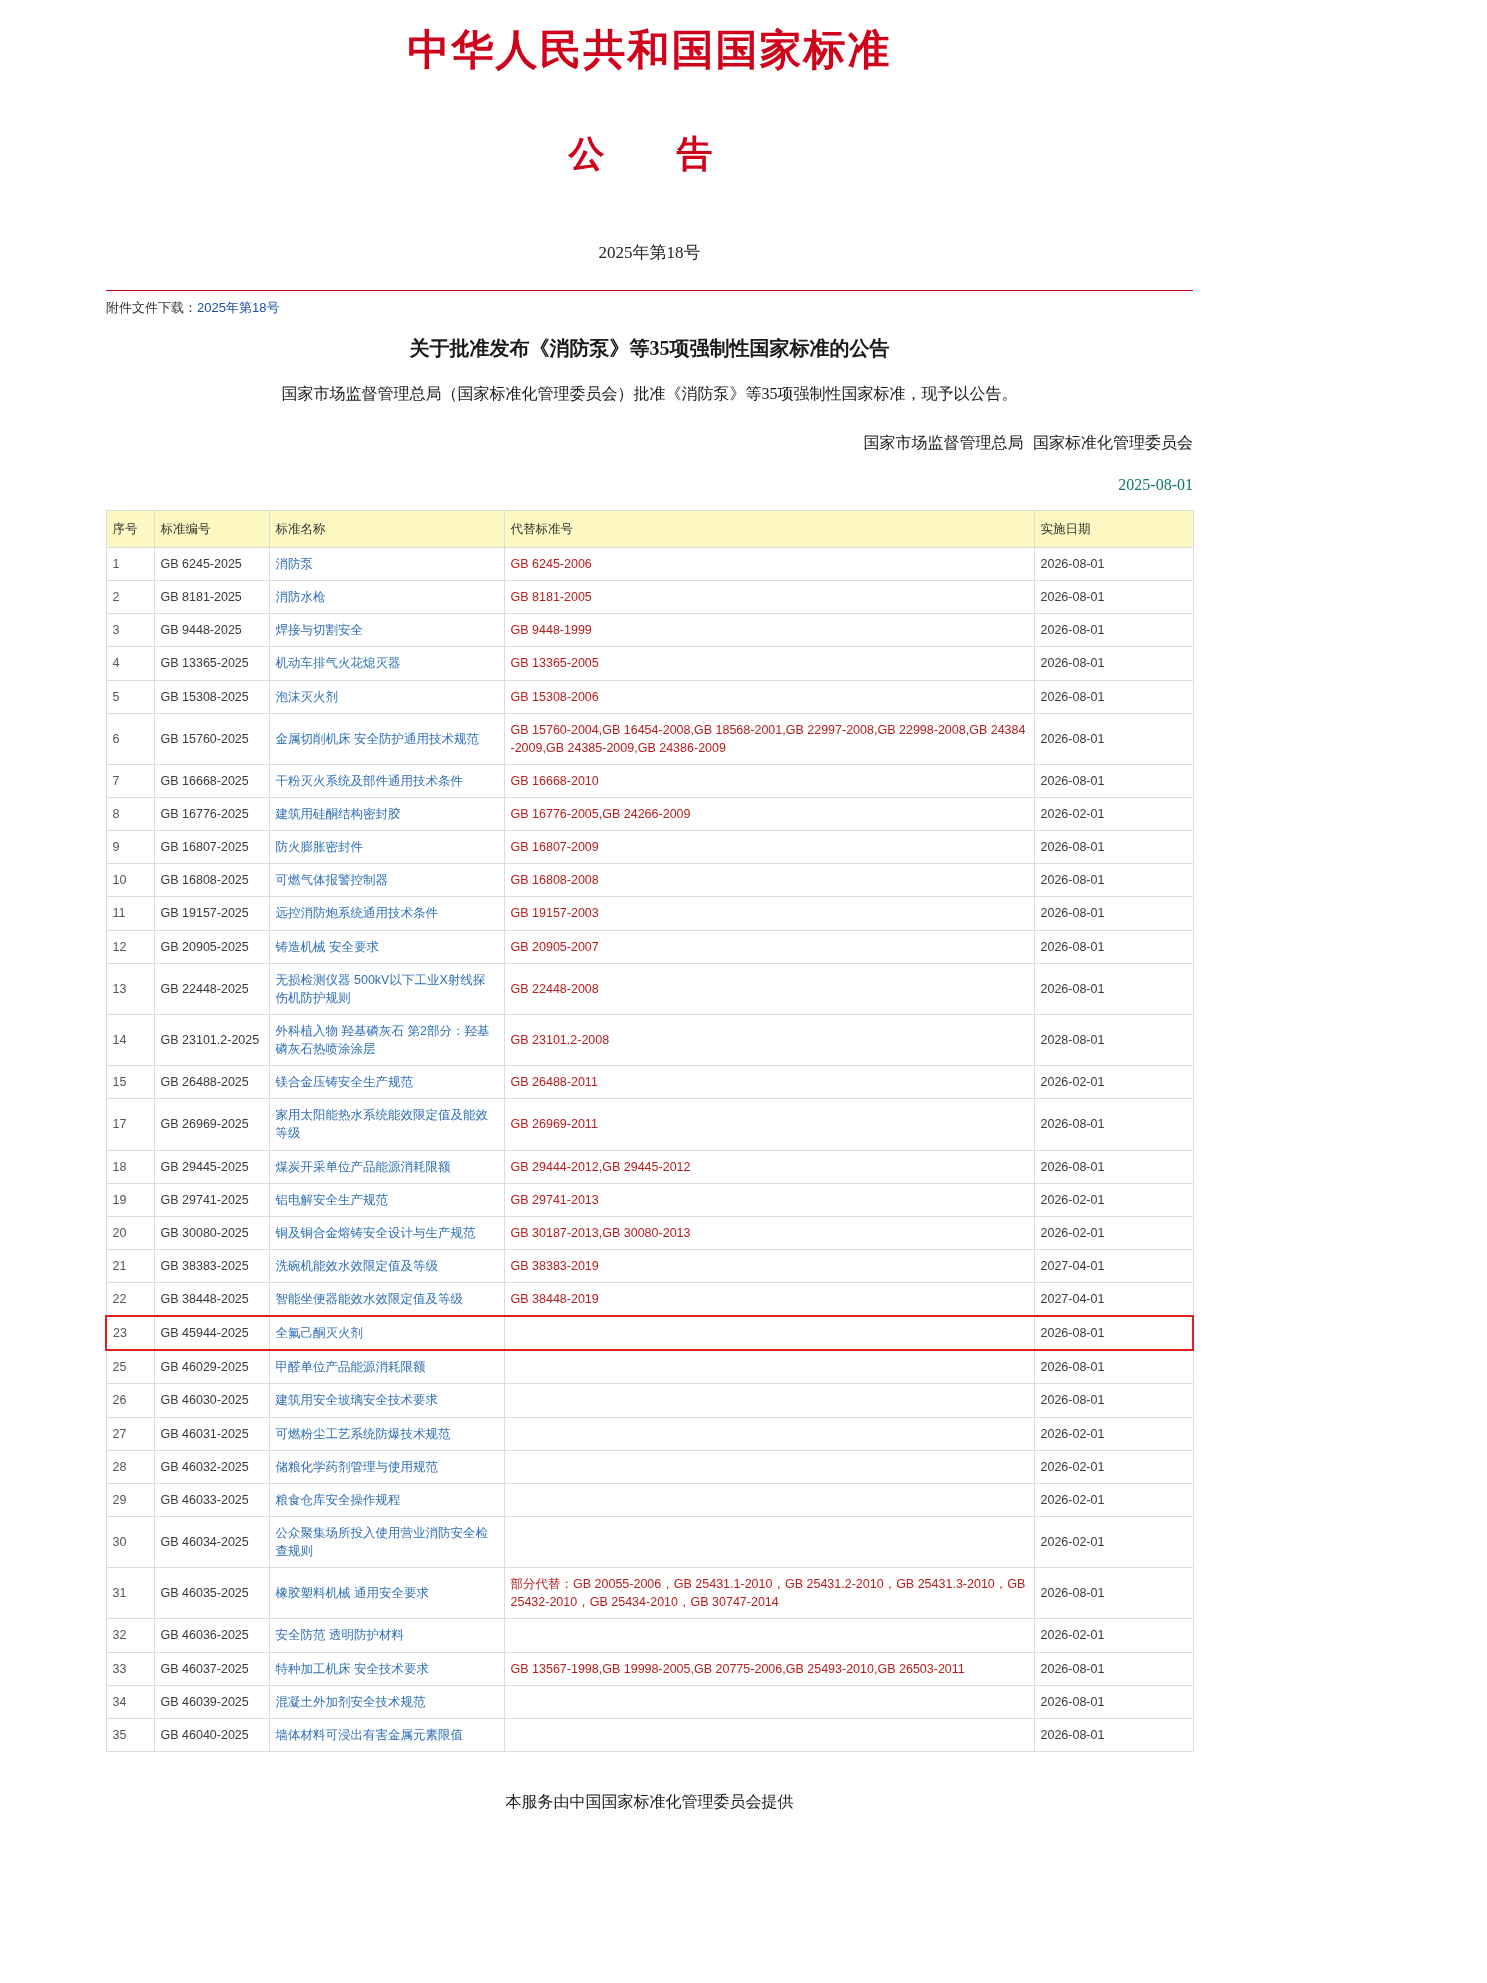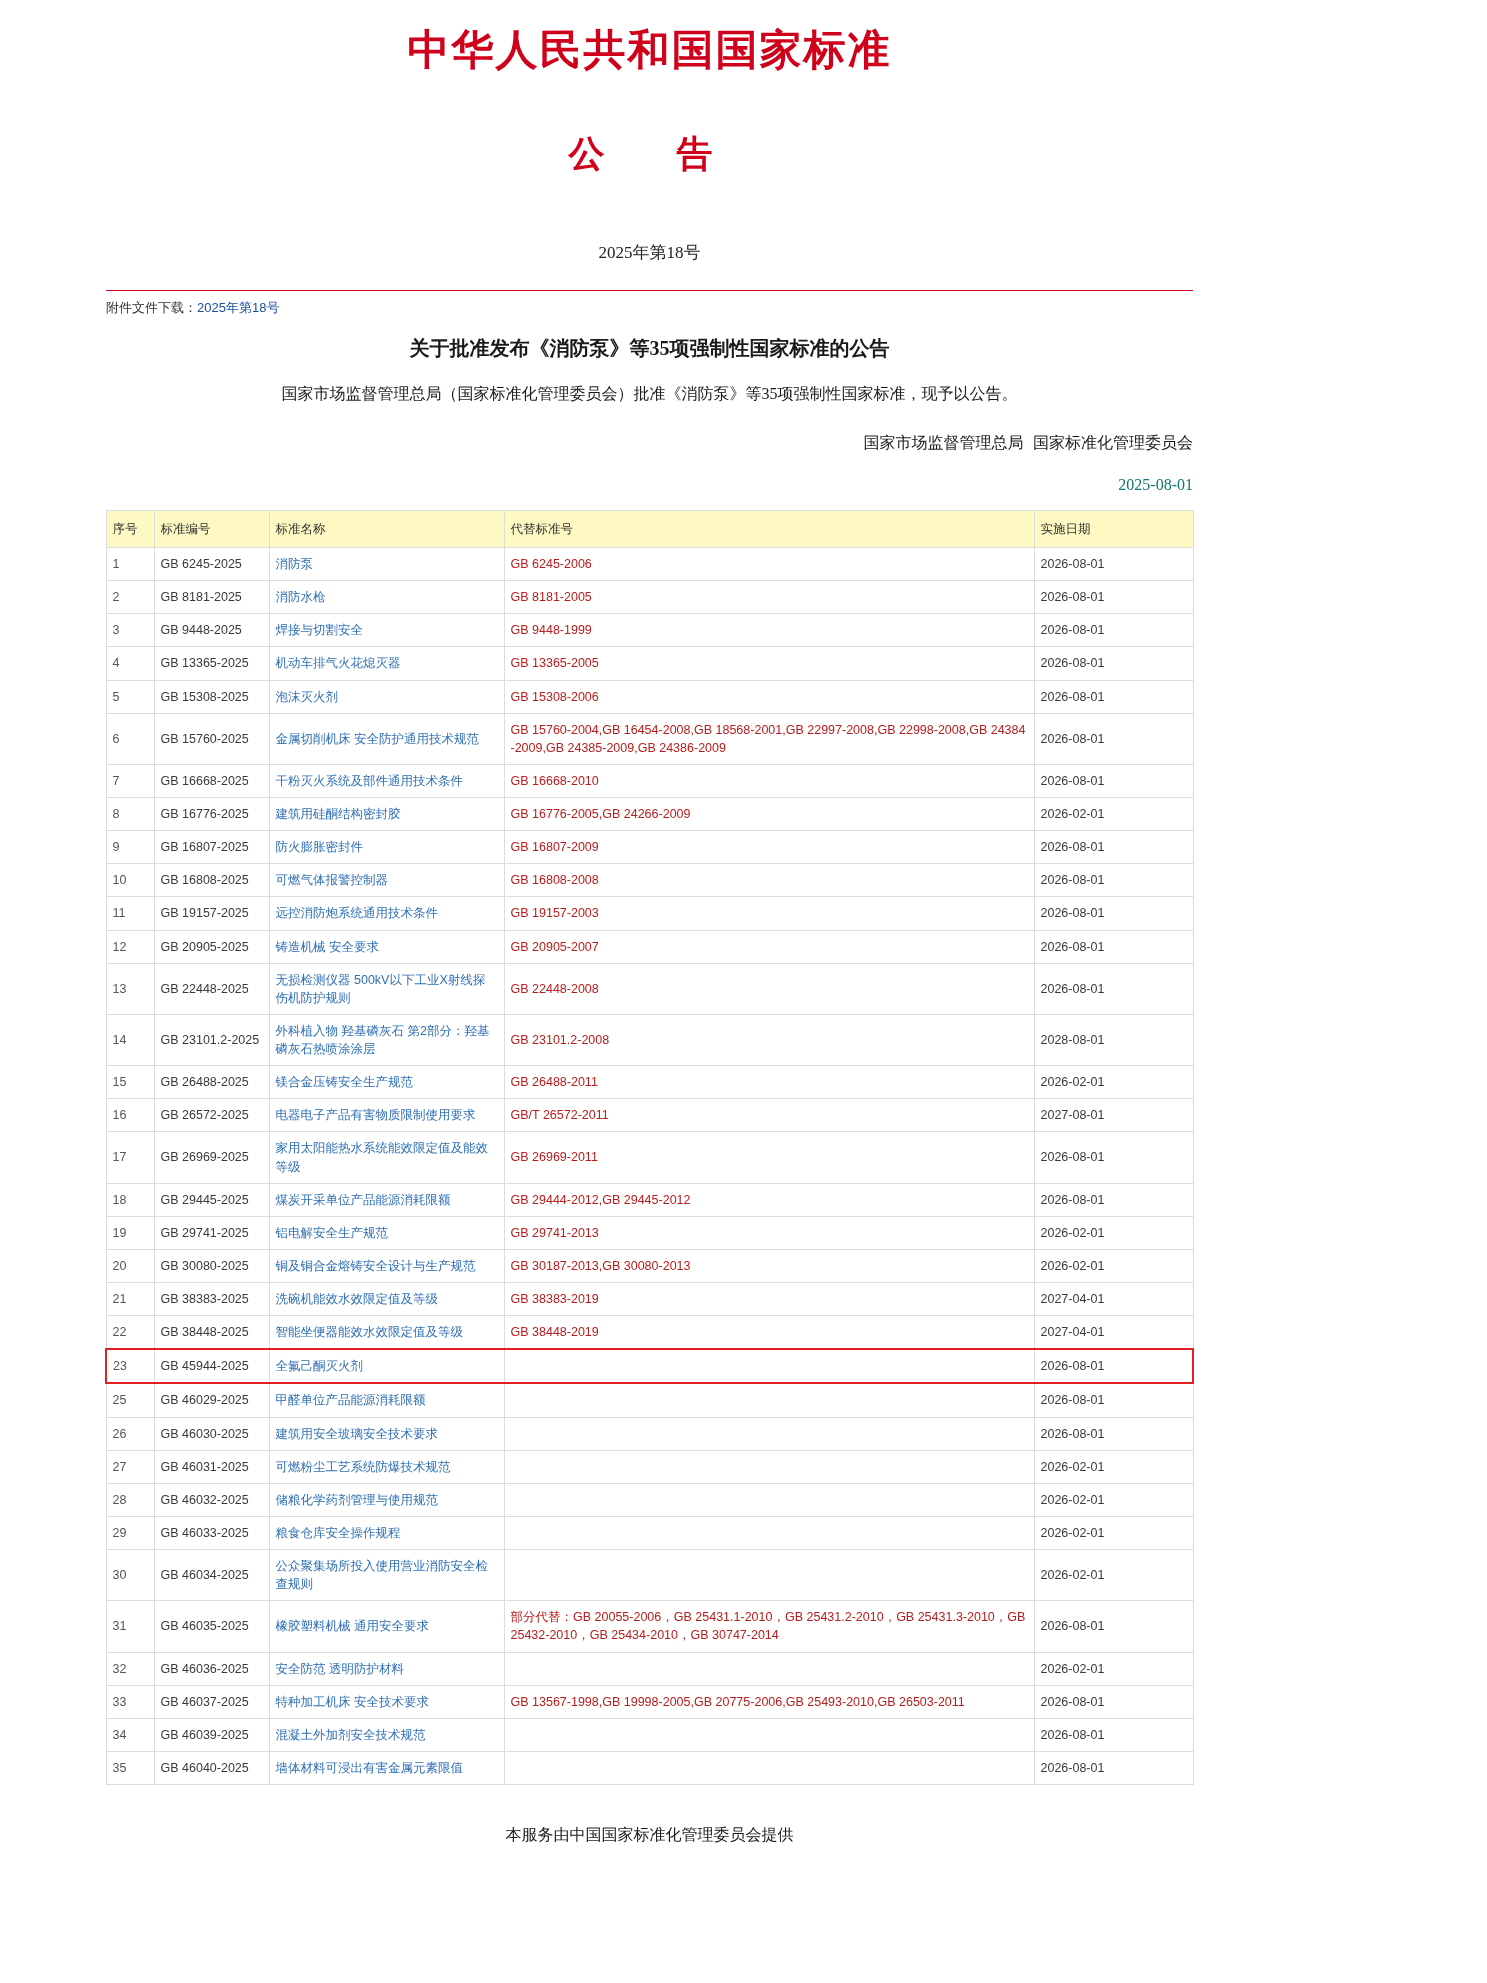--- a/index.html
+++ b/index.html
@@ -274,27 +274,20 @@
           <td class="date">2028-08-01</td>
         </tr>
         <tr>
           <td class="no">15</td>
           <td class="code">GB 26488-2025</td>
           <td class="name">镁合金压铸安全生产规范</td>
           <td class="repl">GB 26488-2011</td>
           <td class="date">2026-02-01</td>
         </tr>
         <tr>
-          <td class="no">16</td>
-          <td class="code">GB 26572-2025</td>
-          <td class="name">电器电子产品有害物质限制使用要求</td>
-          <td class="repl">GB/T 26572-2011</td>
-          <td class="date">2027-08-01</td>
-        </tr>
-        <tr>
           <td class="no">17</td>
           <td class="code">GB 26969-2025</td>
           <td class="name">家用太阳能热水系统能效限定值及能效等级</td>
           <td class="repl">GB 26969-2011</td>
           <td class="date">2026-08-01</td>
         </tr>
         <tr>
           <td class="no">18</td>
           <td class="code">GB 29445-2025</td>
           <td class="name">煤炭开采单位产品能源消耗限额</td>

